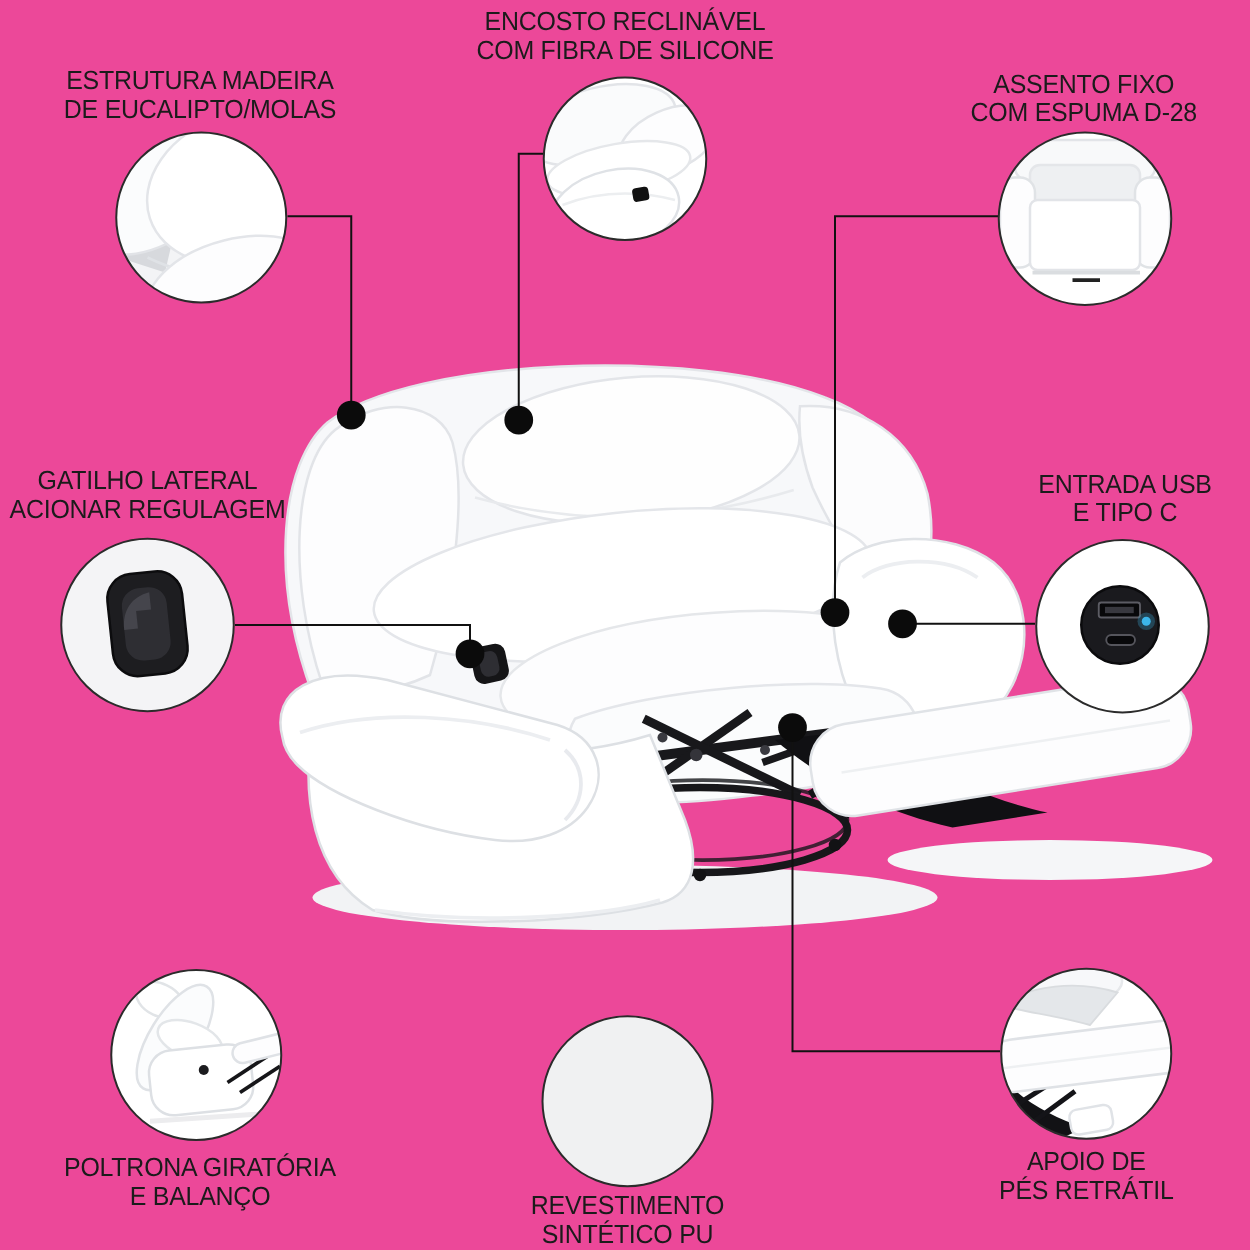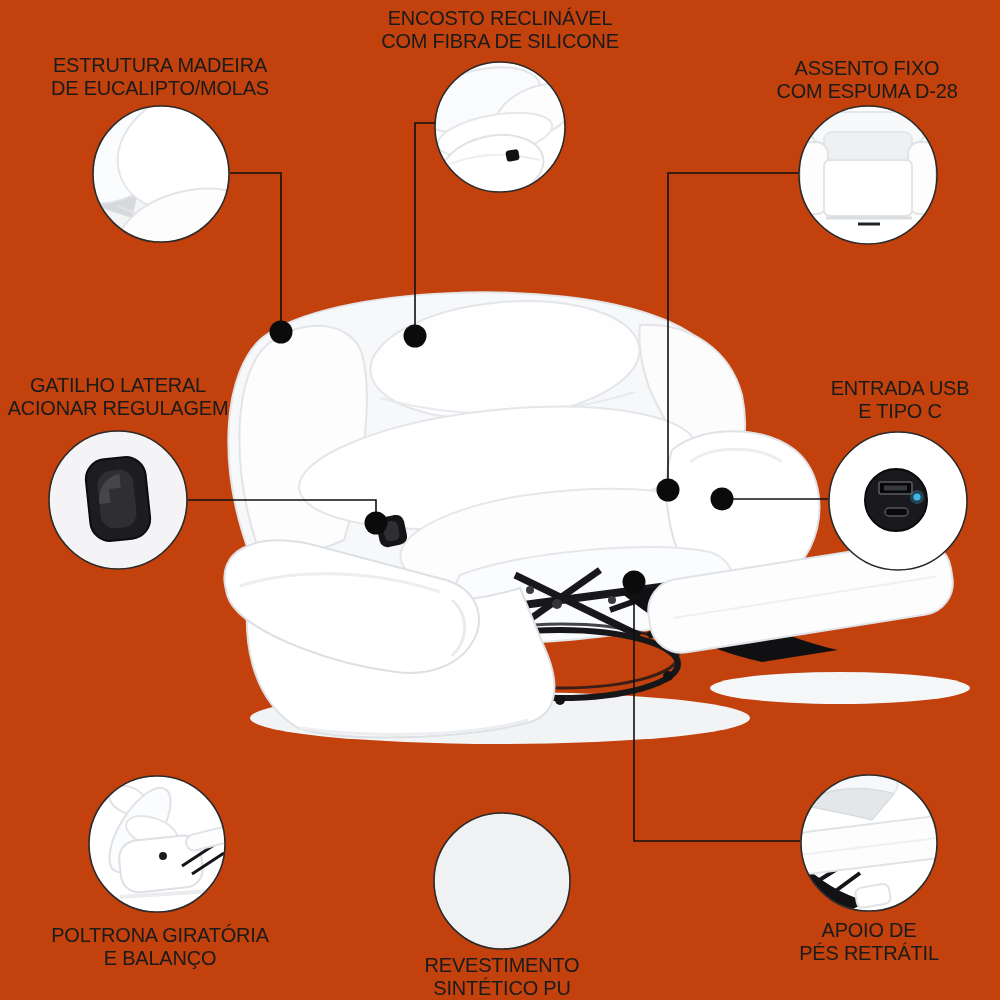--- a/index.html
+++ b/index.html
@@ -1,16 +1,16 @@
 <!DOCTYPE html>
 <html><head>
 <meta charset="utf-8">
 <style>
   html,body{margin:0;padding:0;background:#ffffff;}
-  #stage{position:relative;width:1000px;height:1000px;background:#c2410c;overflow:hidden;
+  #stage{position:relative;width:1000px;height:1000px;background:#ec4899;overflow:hidden;
          font-family:"Liberation Sans",sans-serif;}
   #art{position:absolute;left:0;top:0;}
   .lbl{position:absolute;width:320px;text-align:center;color:#1b1b1b;
        font-size:21px;line-height:23px;font-weight:400;letter-spacing:-0.2px;
        transform:scaleX(0.95);transform-origin:center top;white-space:nowrap;}
   .lbl div{white-space:nowrap;}
 </style>
 </head>
 <body>
 

